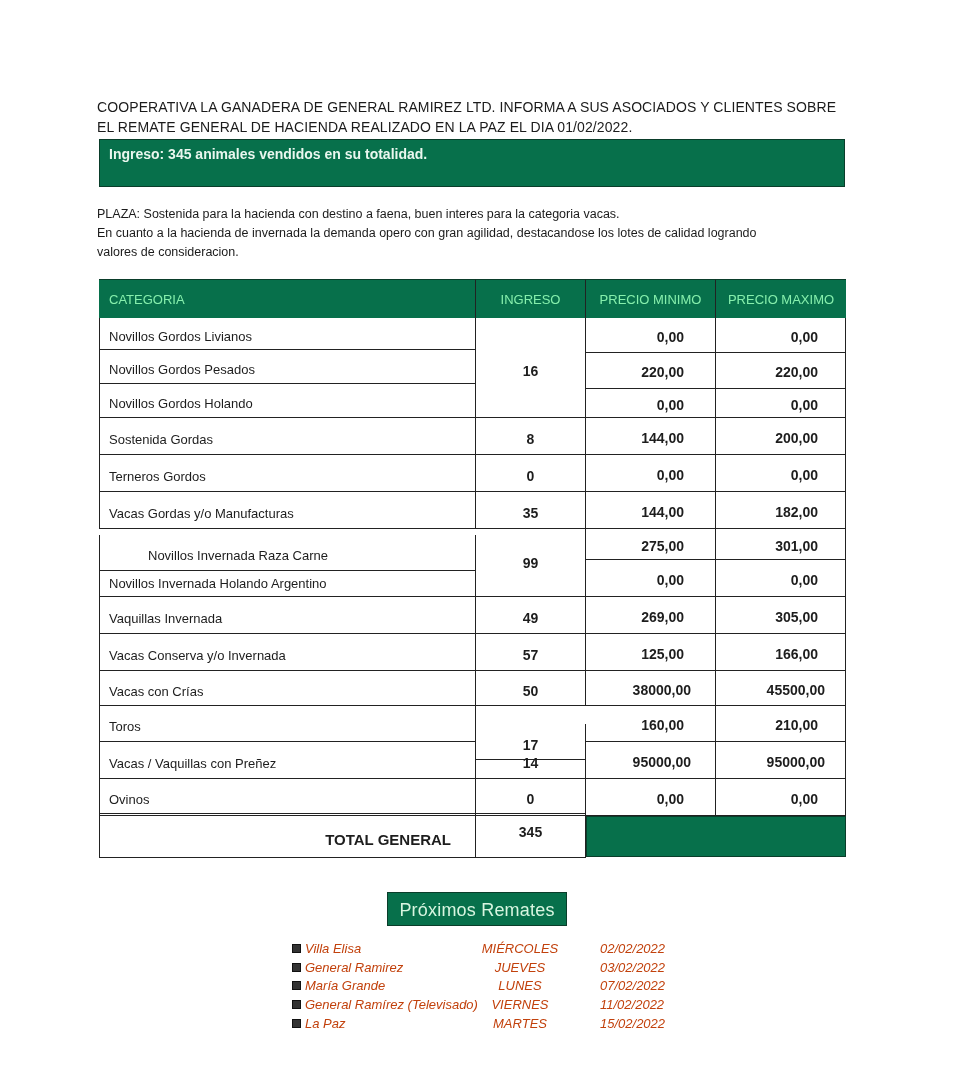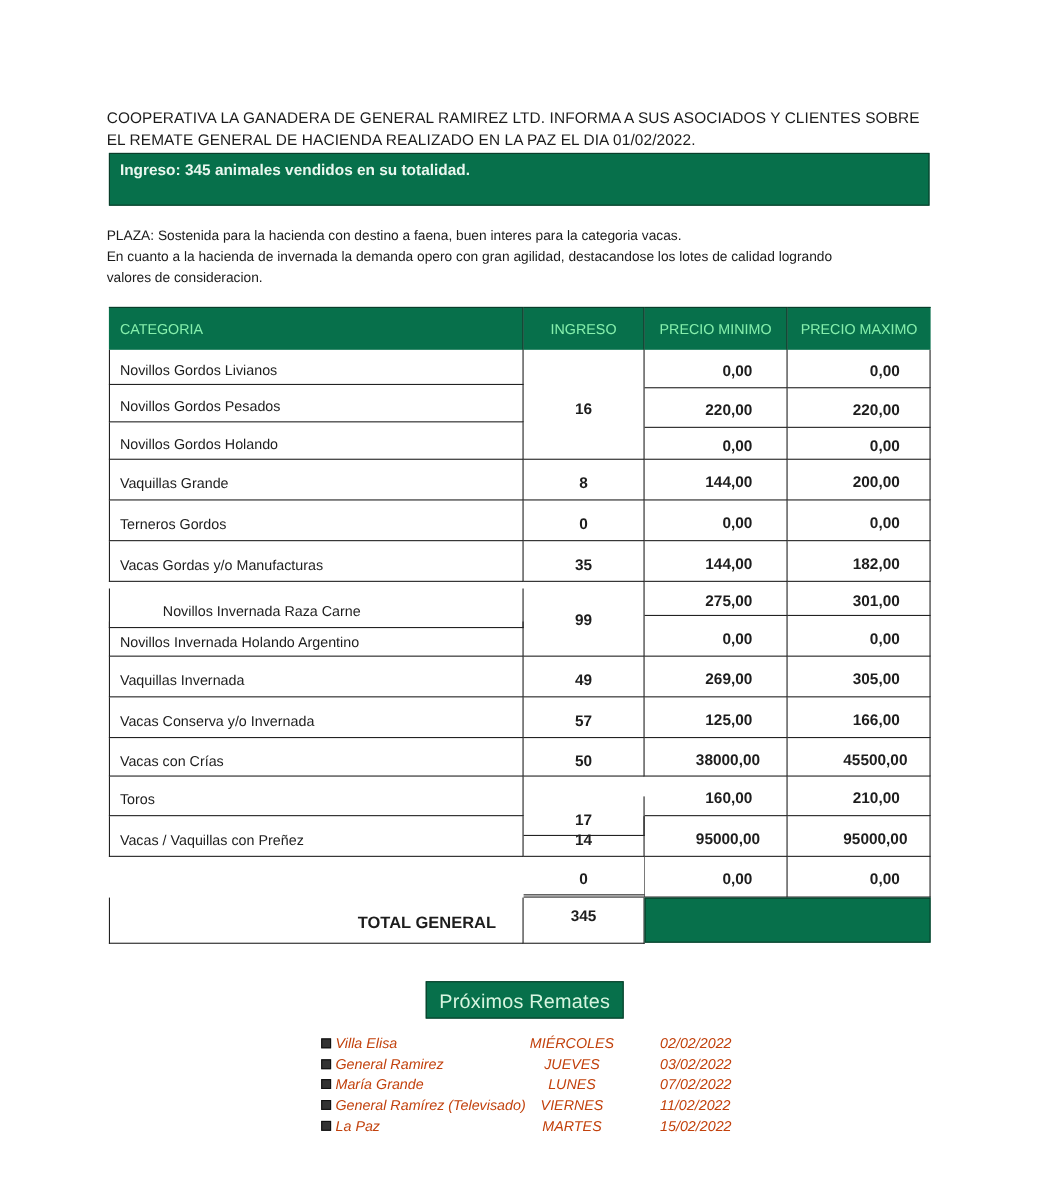--- a/index.html
+++ b/index.html
@@ -49,30 +49,31 @@
 <div class="abs tbl">
 
   <div class="hdr" style="left:0;width:377px;padding-left:10px;border-right:1.5px solid #222;">CATEGORIA</div>
   <div class="hdr" style="left:377px;width:110px;text-align:center;border-right:1.5px solid #222;">INGRESO</div>
   <div class="hdr" style="left:487px;width:130px;text-align:center;border-right:1.5px solid #222;">PRECIO MINIMO</div>
   <div class="hdr" style="left:617px;width:130px;text-align:center;">PRECIO MAXIMO</div>
 
   <div class="cell cat" style="top:39px;height:32px;">Novillos Gordos Livianos</div>
   <div class="cell cat" style="top:71px;height:34px;">Novillos Gordos Pesados</div>
   <div class="cell cat" style="top:105px;height:34px;">Novillos Gordos Holando</div>
-  <div class="cell cat" style="top:139px;height:37px;">Vaquillas Grande</div>
+  <div class="cell cat" style="top:139px;height:37px;">Sostenida Gordas</div>
   <div class="cell cat" style="top:176px;height:37px;">Terneros Gordos</div>
   <div class="cell cat" style="top:213px;height:37px;">Vacas Gordas y/o Manufacturas</div>
   <div class="cell cat" style="top:256px;height:36px;padding-left:48px;">Novillos Invernada Raza Carne</div>
   <div class="cell cat" style="top:286px;height:32px;">Novillos Invernada Holando Argentino</div>
   <div class="cell cat" style="top:318px;height:37px;text-align:center;">Vaquillas Invernada</div>
   <div class="cell cat" style="top:355px;height:37px;">Vacas Conserva y/o Invernada</div>
   <div class="cell cat" style="top:392px;height:35px;">Vacas con Crías</div>
   <div class="cell cat" style="top:427px;height:36px;">Toros</div>
   <div class="cell cat" style="top:463px;height:37px;">Vacas / Vaquillas con Preñez</div>
+  <div class="cell cat" style="top:500px;height:37px;border-bottom:3px double #222;">Ovinos</div>
   <div class="cell cat total-lbl" style="top:537px;height:42px;">TOTAL GENERAL</div>
 
   <div class="cell ing" style="top:39px;height:100px;">16</div>
   <div class="cell ing" style="top:139px;height:37px;">8</div>
   <div class="cell ing" style="top:176px;height:37px;">0</div>
   <div class="cell ing" style="top:213px;height:37px;">35</div>
   <div class="cell ing" style="top:250px;height:68px;padding-top:0;">99</div>
   <div class="cell ing" style="top:318px;height:37px;">49</div>
   <div class="cell ing" style="top:355px;height:37px;">57</div>
   <div class="cell ing" style="top:392px;height:35px;">50</div>

